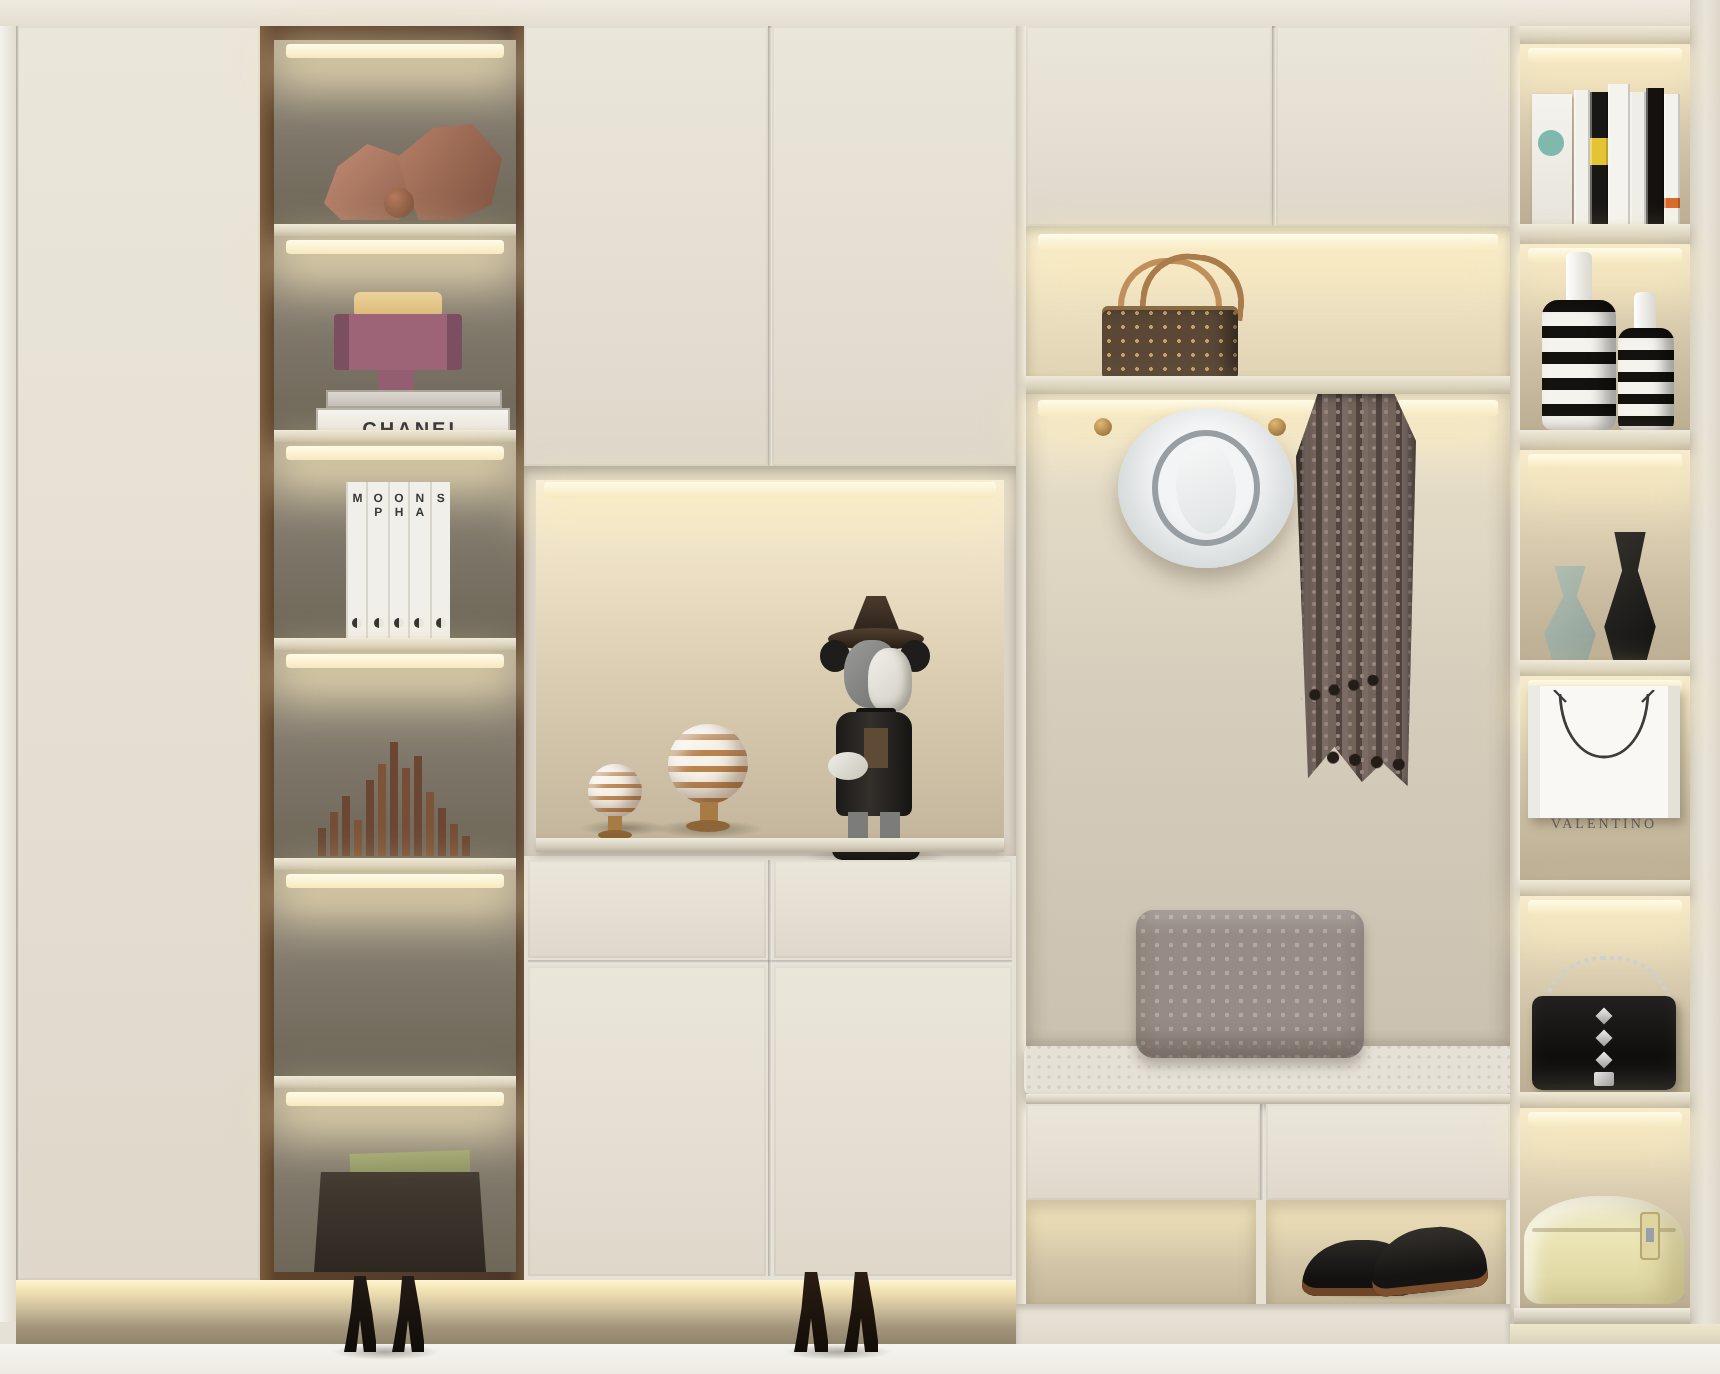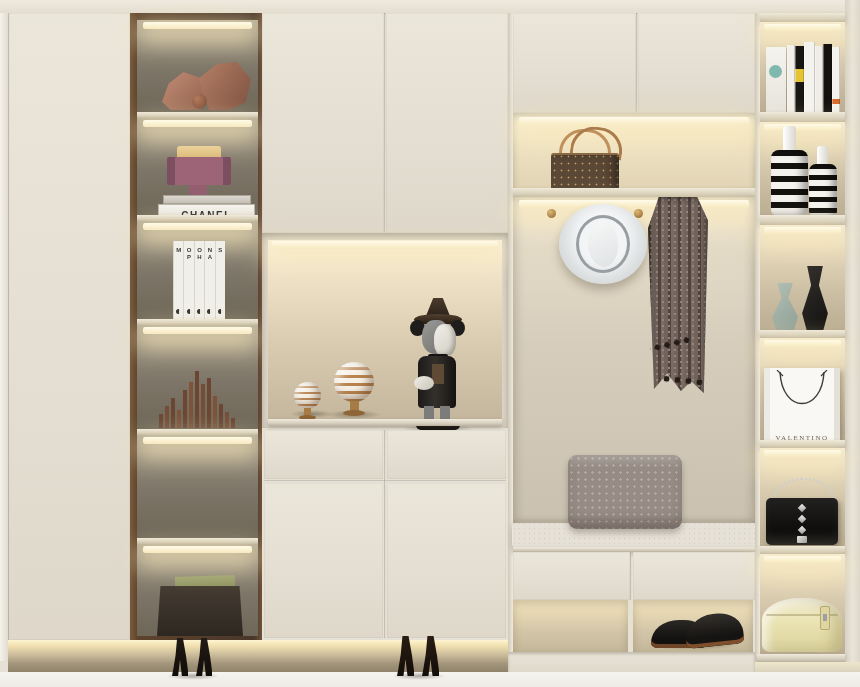--- a/index.html
+++ b/index.html
@@ -240,21 +240,21 @@
 
   <div class="abs rcell" style="left:760px;top:225px;width:85px;height:105px;">
     <div class="abs led" style="left:4px;top:2px;width:77px;height:7px;"></div>
     <div class="abs" style="left:11px;top:58px;width:28px;height:47px;background:linear-gradient(135deg,#b4c0b6,#8fa096);clip-path:polygon(22% 0,78% 0,62% 32%,96% 72%,82% 100%,18% 100%,4% 72%,38% 32%);"></div>
     <div class="abs" style="left:41px;top:41px;width:28px;height:64px;background:linear-gradient(135deg,#35322e,#121110);clip-path:polygon(22% 0,78% 0,64% 30%,96% 74%,80% 100%,20% 100%,4% 74%,36% 30%);"></div>
   </div>
   <div class="abs board" style="left:760px;top:330px;width:85px;height:8px;"></div>
 
   <div class="abs rcell" style="left:760px;top:338px;width:85px;height:102px;">
     <div class="abs led" style="left:4px;top:2px;width:77px;height:7px;"></div>
-    <div class="abs" style="left:4px;top:30px;width:76px;height:82px;background:linear-gradient(90deg,#eceae4 0 8%,#f9f8f5 8% 92%,#e4e1d9 92%);box-shadow:2px 3px 5px rgba(70,60,45,.35);">
+    <div class="abs" style="left:4px;top:5px;width:76px;height:66px;background:linear-gradient(90deg,#eceae4 0 8%,#f9f8f5 8% 92%,#e4e1d9 92%);box-shadow:2px 3px 5px rgba(70,60,45,.35);">
       <svg width="76" height="50" style="position:absolute;left:0;top:2px;" viewBox="0 0 76 50">
         <path d="M16,2 C18,44 58,44 60,2" stroke="#3c3c3c" stroke-width="1.4" fill="none"></path>
         <path d="M13,0 L19,6 M57,6 L63,0" stroke="#3c3c3c" stroke-width="1.2" fill="none"></path>
       </svg>
       <div style="position:absolute;left:0;top:58px;width:100%;text-align:center;">
         <span style="font-family:'Liberation Serif',serif;font-size:7px;letter-spacing:1.5px;color:#5c5a55;">VALENTINO</span>
       </div>
     </div>
   </div>
   <div class="abs board" style="left:760px;top:440px;width:85px;height:8px;"></div>

